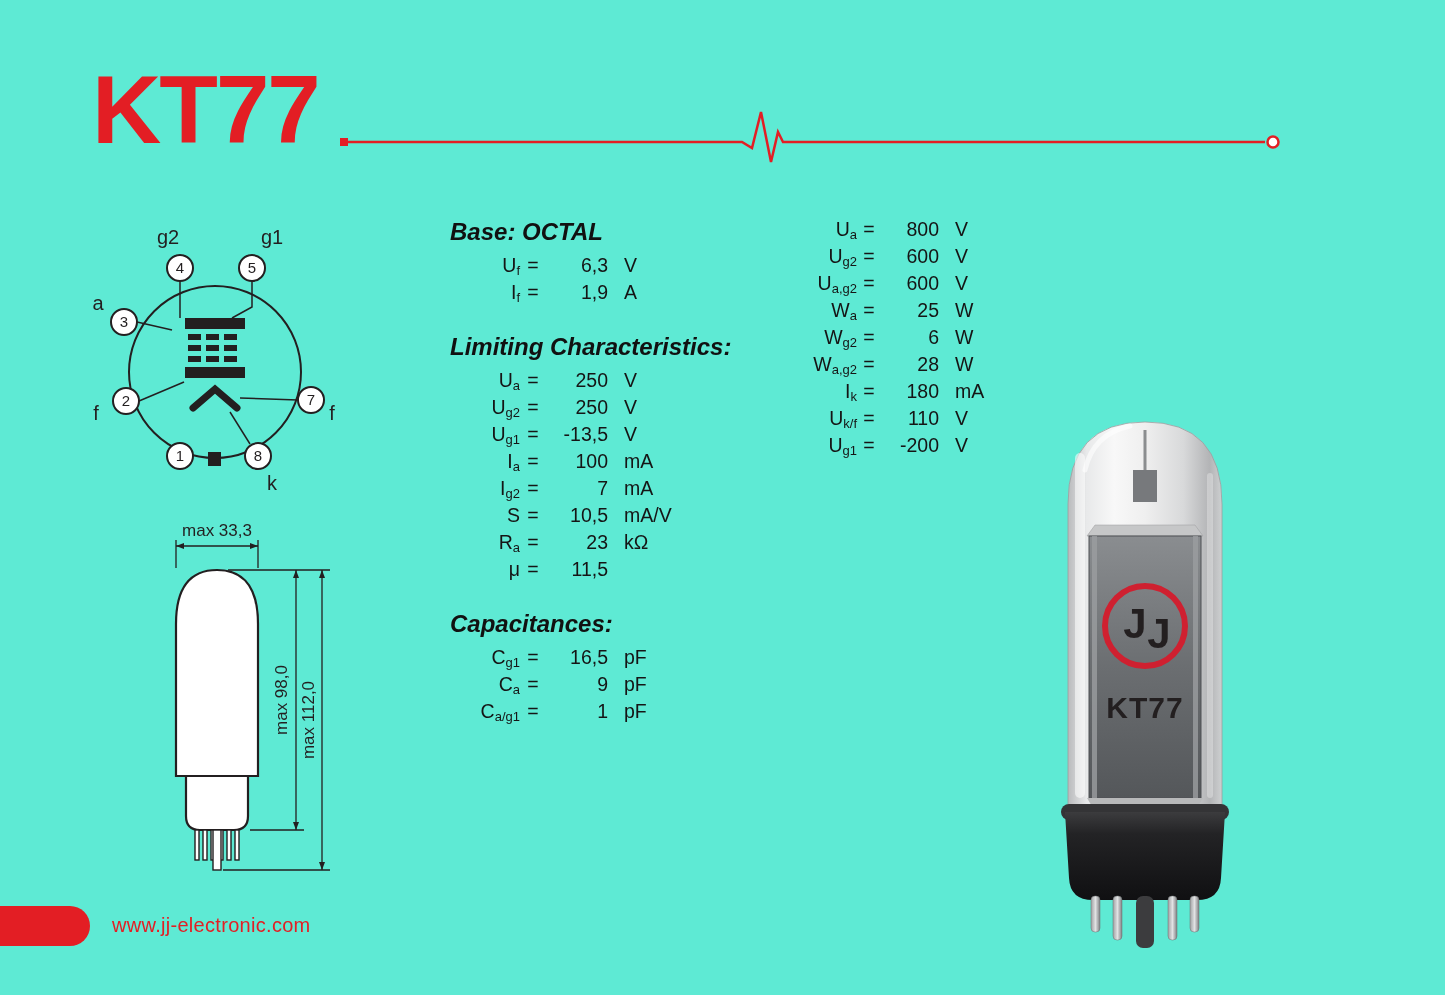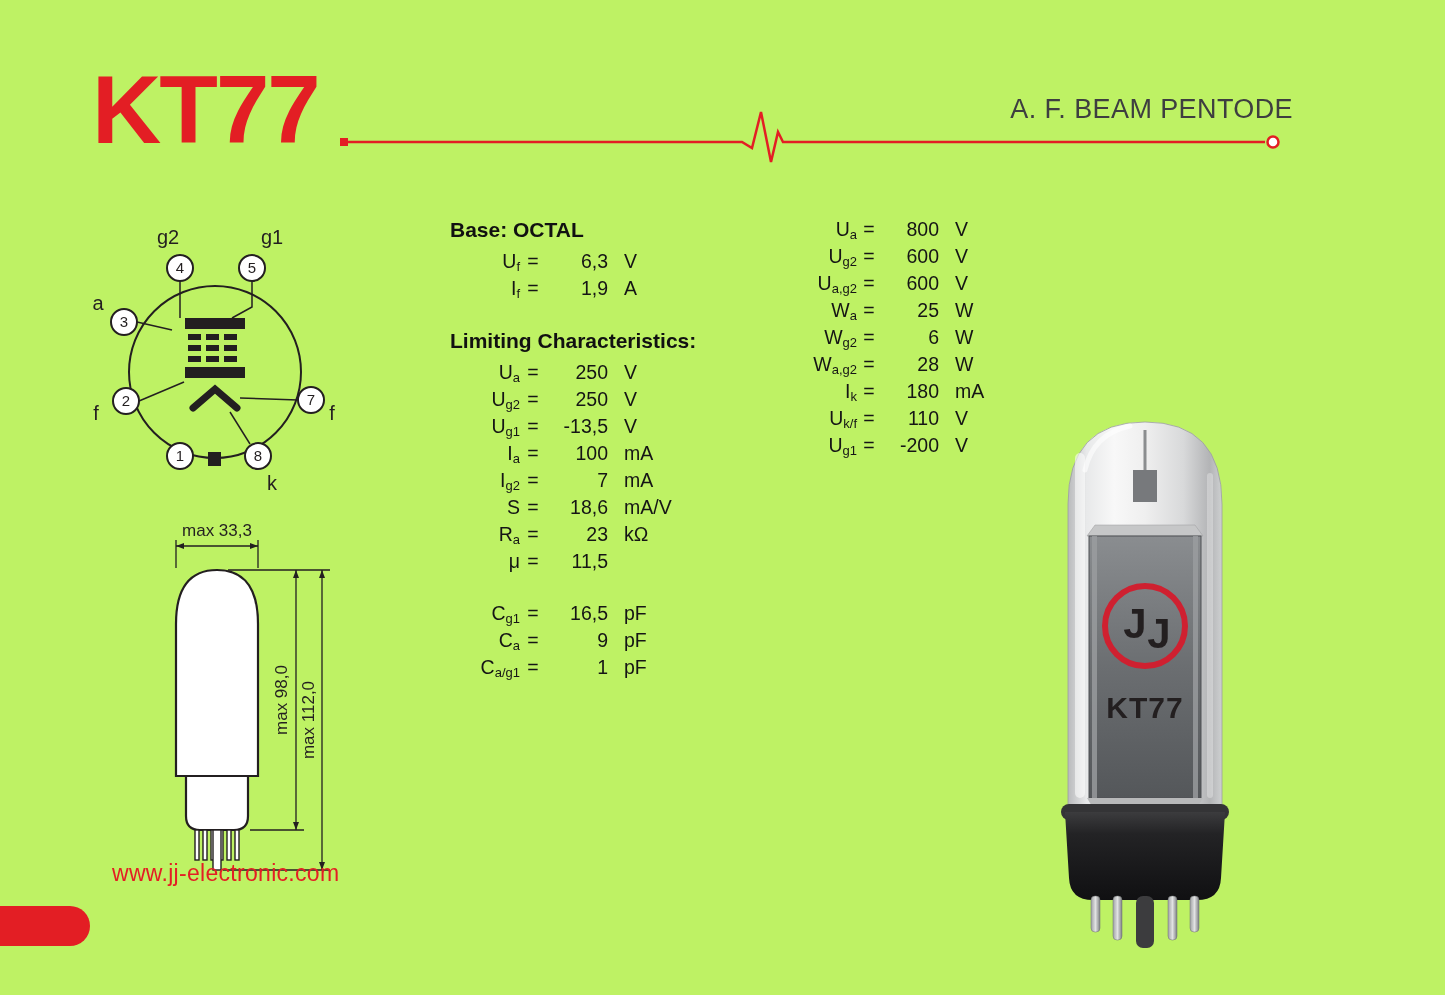--- a/index.html
+++ b/index.html
@@ -1,49 +1,48 @@
 <!DOCTYPE html>
 <html><head>
 <meta charset="utf-8">
 <style>
   html,body{margin:0;padding:0;background:#ffffff;}
-  .page{position:relative;width:1445px;height:995px;background:#bef264;overflow:hidden;
+  .page{position:relative;width:1445px;height:995px;background:#5eead4;overflow:hidden;
         font-family:"Liberation Sans",sans-serif;color:#1c1c1c;}
   .title{position:absolute;left:92px;top:62px;font-size:96px;font-weight:bold;
          color:#e31e24;letter-spacing:-2px;line-height:1;}
   .subtitle{position:absolute;right:152px;top:94px;font-size:27px;color:#3e3e40;
             letter-spacing:.4px;}
   .pulse-line{position:absolute;left:340px;top:100px;}
   .spec-col{position:absolute;top:218px;}
   .spec-col.left{left:450px;}
   .spec-col.right{left:720px;}
   .spec-section{margin-bottom:25px;}
-  .spec-heading{font-weight:bold;font-size:21px;margin:0 0 8px 0;color:#111;}
+  .spec-heading{font-weight:bold;font-size:24px;margin:0 0 8px 0;color:#111;font-style:italic;}
   .srow{display:grid;height:27px;align-items:baseline;font-size:19.5px;color:#151515;}
   .left .srow{grid-template-columns:70px 26px 62px 90px;}
   .right .srow{grid-template-columns:137px 24px 58px 80px;}
   .c-lbl{text-align:right;white-space:nowrap;}
   .sub{font-size:13px;position:relative;top:3px;}
   .c-eq{text-align:center;}
   .c-val{text-align:right;white-space:nowrap;}
   .c-unit{text-align:left;padding-left:16px;white-space:nowrap;}
   .diagram{position:absolute;}
   .diagram text{font-family:"Liberation Sans",sans-serif;fill:#231f20;}
   .footer-tab{position:absolute;left:0;top:906px;width:90px;height:40px;
               background:#e31e24;border-radius:0 20px 20px 0;}
-  .website{position:absolute;left:112px;top:860px;font-size:23px;color:#e31e24;
+  .website{position:absolute;left:112px;top:914px;font-size:20px;color:#e31e24;
            letter-spacing:.3px;cursor:pointer;}
 </style>
 </head>
 <body>
 
 <div class="page">
 
   <div class="title">KT77</div>
-  <div class="subtitle">A. F. BEAM PENTODE</div>
 
   <svg class="pulse-line" width="950" height="80" viewBox="0 0 950 80">
     <rect x="0" y="38" width="8" height="8" fill="#e31e24"></rect>
     <path d="M6,42 L402,42 L412,48 L421,12 L431,62 L438,32 L443,42 L925,42" stroke="#e31e24" stroke-width="2.5" fill="none"></path>
     <circle cx="933" cy="42" r="5.5" stroke="#e31e24" stroke-width="2.5" fill="#ffffff"></circle>
   </svg>
 
   <svg class="diagram" style="left:80px;top:222px;" width="280" height="290" viewBox="0 0 280 290">
     <circle cx="135" cy="150" r="86" stroke="#231f20" stroke-width="2" fill="none"></circle>
 
@@ -179,38 +178,39 @@
       </div>
       <div class="srow">
         <span class="c-lbl"><span>I</span><span class="sub">g2</span></span>
         <span class="c-eq">=</span>
         <span class="c-val">7</span>
         <span class="c-unit">mA</span>
       </div>
       <div class="srow">
         <span class="c-lbl"><span>S</span><span class="sub"></span></span>
         <span class="c-eq">=</span>
-        <span class="c-val">18,6</span>
+        <span class="c-val">10,5</span>
         <span class="c-unit">mA/V</span>
       </div>
       <div class="srow">
         <span class="c-lbl"><span>R</span><span class="sub">a</span></span>
         <span class="c-eq">=</span>
         <span class="c-val">23</span>
         <span class="c-unit">kΩ</span>
       </div>
       <div class="srow">
         <span class="c-lbl"><span>μ</span><span class="sub"></span></span>
         <span class="c-eq">=</span>
         <span class="c-val">11,5</span>
         <span class="c-unit"></span>
       </div>
     </div>
 
     <div class="spec-section">
+      <div class="spec-heading">Capacitances:</div>
       <div class="srow">
         <span class="c-lbl"><span>C</span><span class="sub">g1</span></span>
         <span class="c-eq">=</span>
         <span class="c-val">16,5</span>
         <span class="c-unit">pF</span>
       </div>
       <div class="srow">
         <span class="c-lbl"><span>C</span><span class="sub">a</span></span>
         <span class="c-eq">=</span>
         <span class="c-val">9</span>

